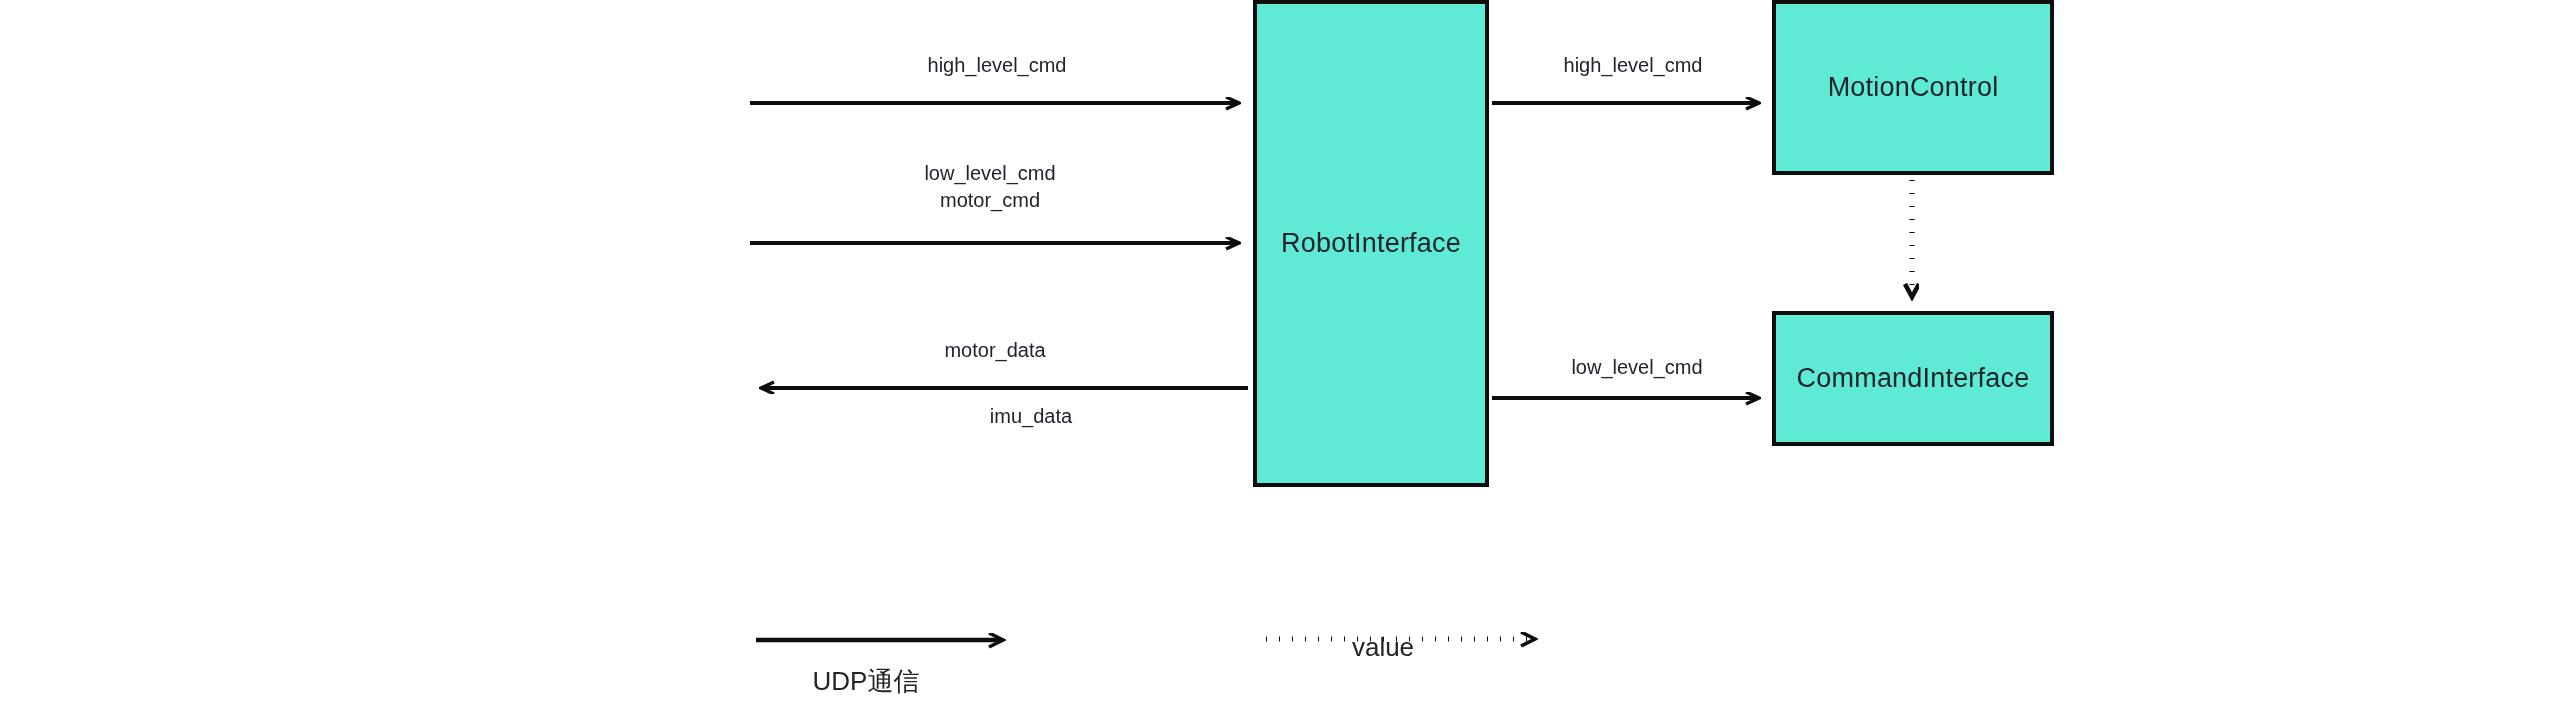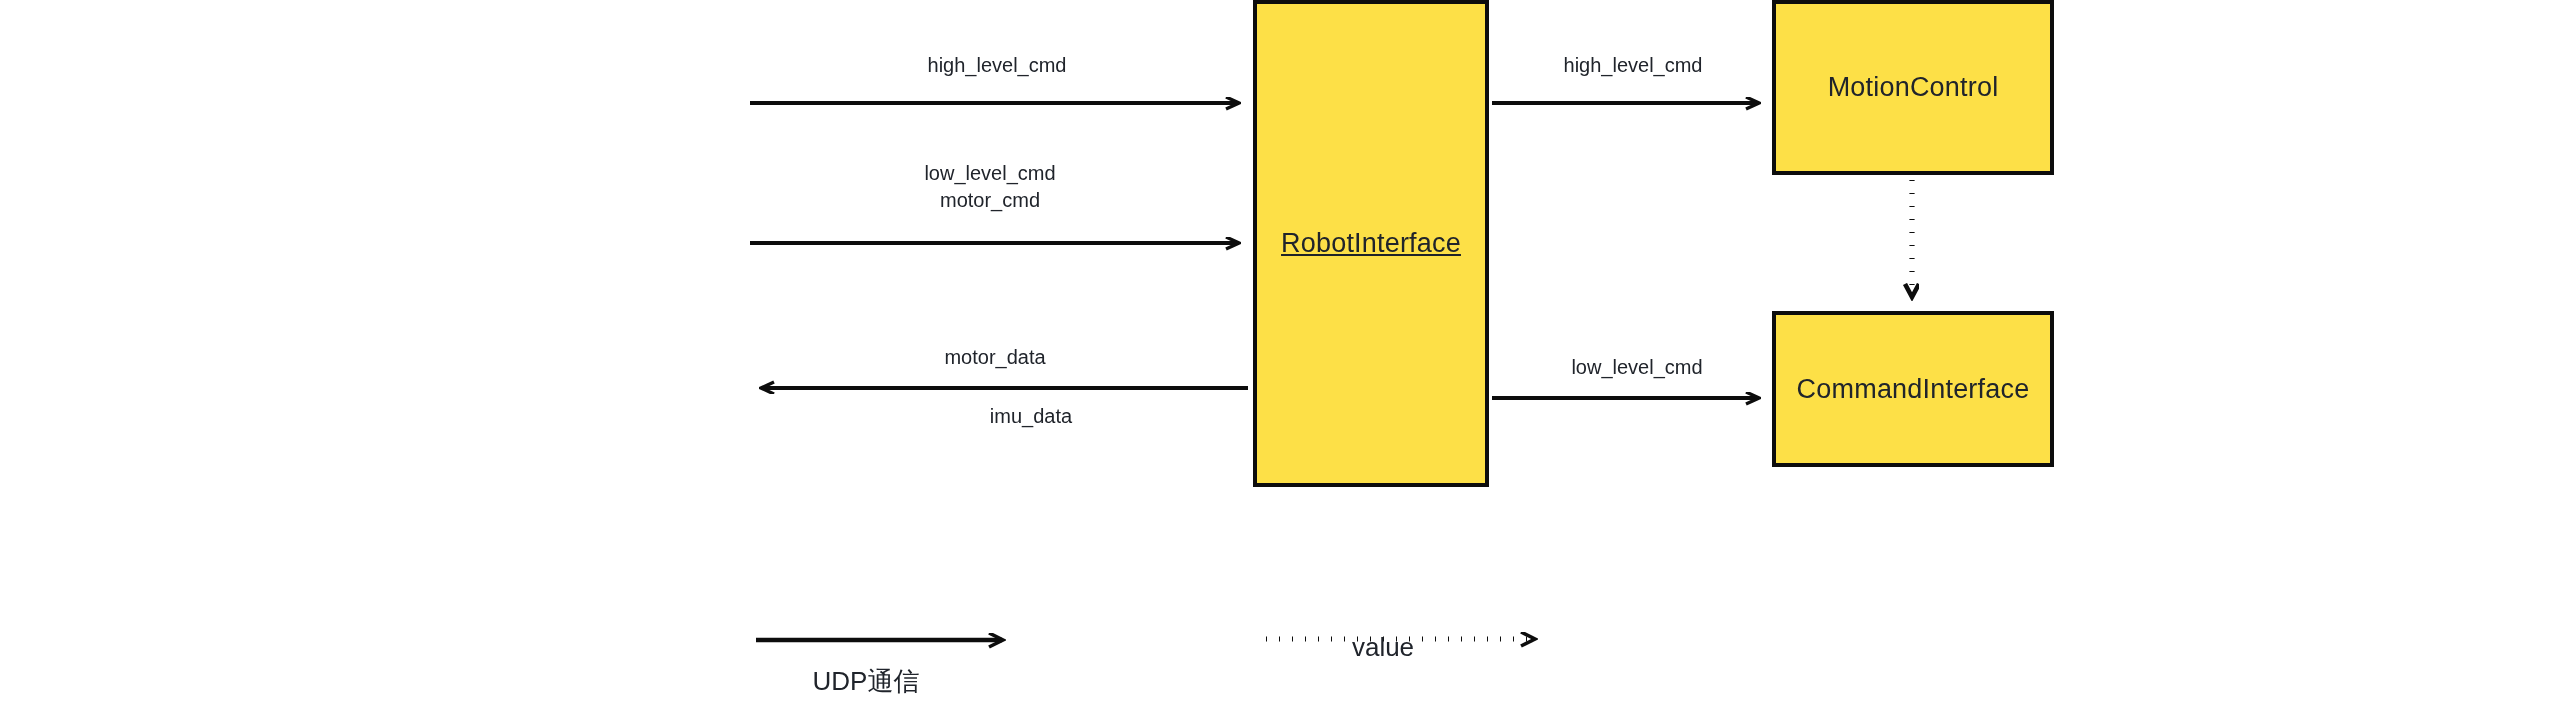--- a/index.html
+++ b/index.html
@@ -16,38 +16,38 @@
     position: relative;
     width: 2560px;
     height: 728px;
     background: #ffffff;
     overflow: hidden;
   }
   
   .node-box {
     position: absolute;
     box-sizing: border-box;
-    background: #fde047;
+    background: #5eead4;
     border: 4px solid #0d0d0d;
     display: flex;
     align-items: center;
     justify-content: center;
   }
   .node-label {
     font-size: 27px;
     line-height: 1.2;
     color: #20242b;
     letter-spacing: 0.2px;
     white-space: nowrap;
     text-align: center;
   }
   #node-sdk        { left: 507px;  top: 0px;   width: 240px; height: 487px; }
-  #node-robot      { left: 1253px; top: 0px;   width: 236px; height: 487px; text-decoration: underline; }
+  #node-robot      { left: 1253px; top: 0px;   width: 236px; height: 487px; }
   #node-motion     { left: 1772px; top: 0px;   width: 282px; height: 175px; }
-  #node-command    { left: 1772px; top: 311px; width: 282px; height: 156px; }
+  #node-command    { left: 1772px; top: 311px; width: 282px; height: 135px; }
 
   
   .edge-layer {
     position: absolute;
     left: 0;
     top: 0;
     width: 2560px;
     height: 728px;
     pointer-events: none;
   }
@@ -111,21 +111,21 @@
 
   <div class="edge-layer">
 
     <div class="edge-label" style="left:997px; top:53px;">high_level_cmd</div>
 
     <div class="edge-label two-line" style="left:990px; top:160px;">
       <div>low_level_cmd</div>
       <div>motor_cmd</div>
     </div>
 
-    <div class="edge-label" style="left:995px; top:345px;">motor_data</div>
+    <div class="edge-label" style="left:995px; top:338px;">motor_data</div>
 
     <div class="edge-label" style="left:1031px; top:404px;">imu_data</div>
 
     <div class="edge-label" style="left:1633px; top:53px;">high_level_cmd</div>
 
     <div class="edge-label" style="left:1637px; top:355px;">low_level_cmd</div>
   </div>
 
 
   <div class="node-box" id="node-robot">

